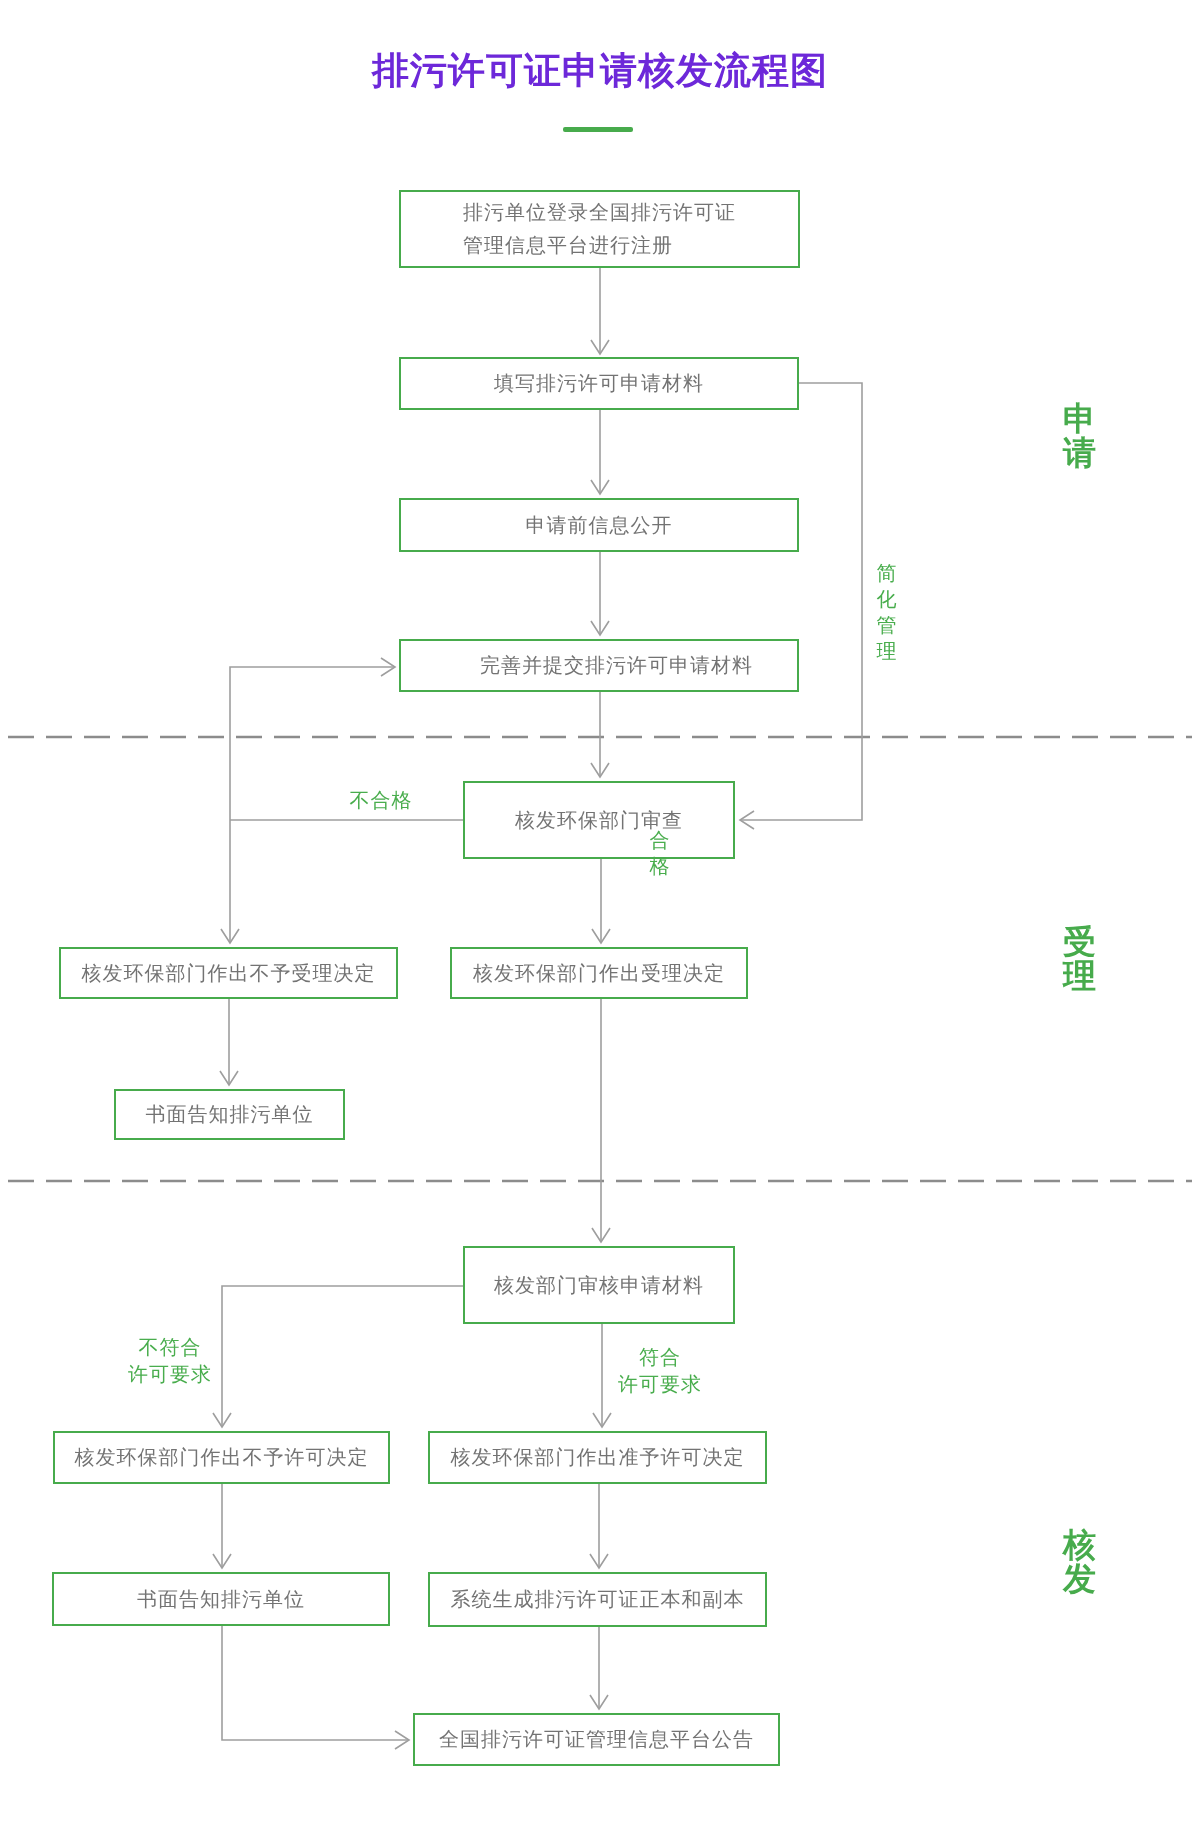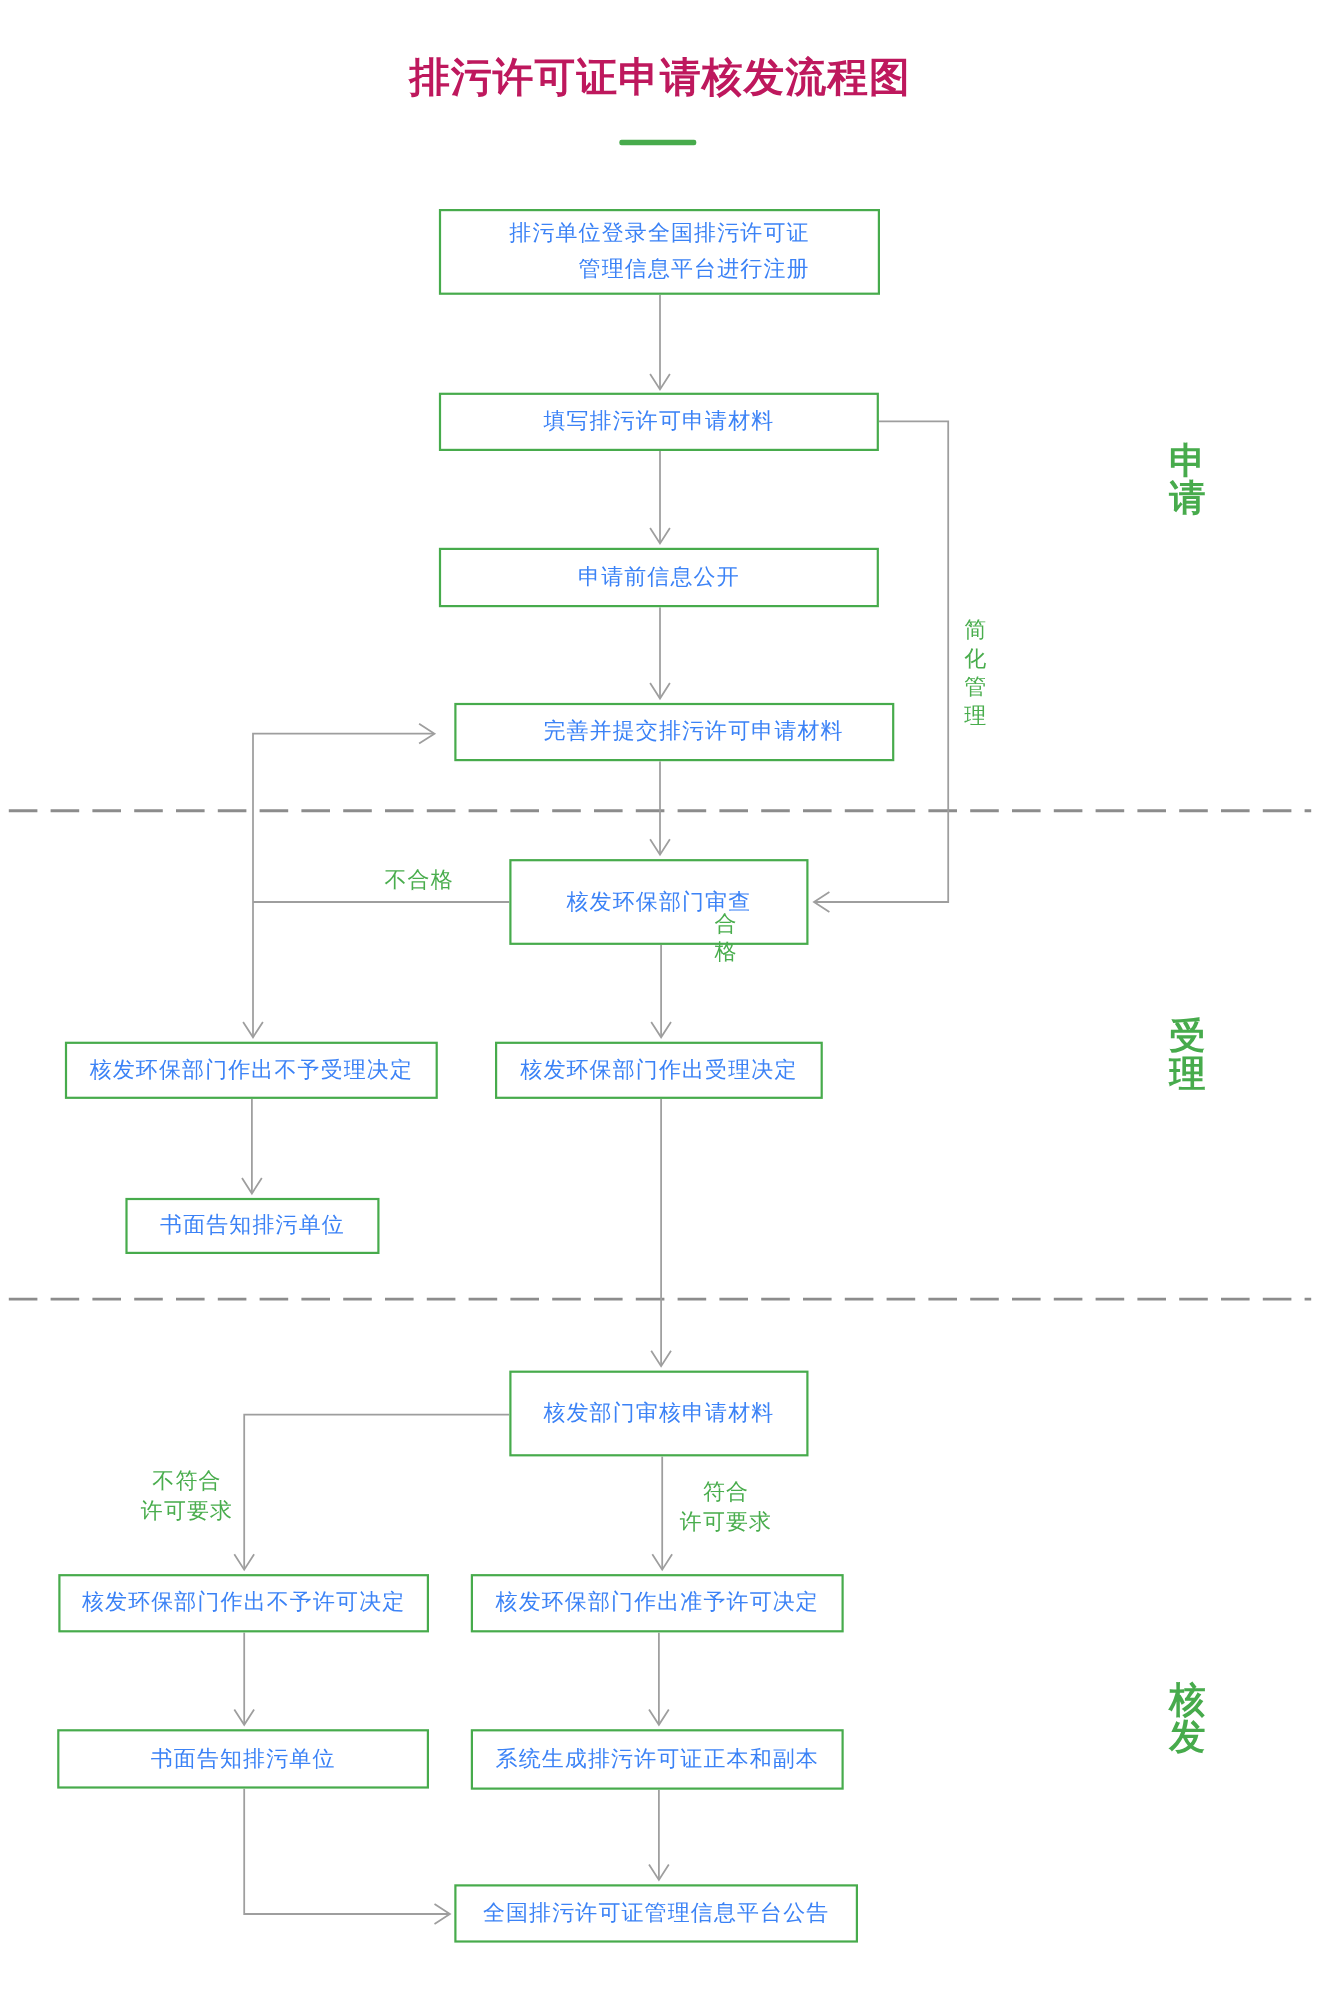--- a/index.html
+++ b/index.html
@@ -10,42 +10,42 @@
     background:#ffffff;
     font-family:"Liberation Sans", sans-serif;
     overflow:hidden;
   }
   #page-title{
     position:absolute;
     left:0; top:46px; width:1200px;
     text-align:center;
     font-size:37px;
     font-weight:600;
-    color:#be185d;
+    color:#6d28d9;
     letter-spacing:1px;
   }
   #title-underline{
     position:absolute;
     left:563px; top:127px;
     width:70px; height:5px;
     background:#47ab4c;
     border-radius:2px;
   }
   .flow-box{
     position:absolute;
     box-sizing:border-box;
     border:2px solid #47ab4c;
     background:#ffffff;
-    color:#3b82f6;
+    color:#737373;
     font-size:20px;
     line-height:1.65;
     display:flex;
     align-items:center;
     justify-content:center;
-    text-align:right;
+    text-align:left;
     white-space:pre-line;
     letter-spacing:1px;
   }
   .edge-label{
     position:absolute;
     color:#49ad4d;
     font-size:20px;
     line-height:27px;
     text-align:center;
     white-space:pre-line;
@@ -122,21 +122,21 @@
   <div id="title-underline"></div>
 
   <div class="section-label" style="left:1063px;top:402px;">申请</div>
   <div class="section-label" style="left:1063px;top:925px;">受理</div>
   <div class="section-label" style="left:1063px;top:1528px;">核发</div>
 
   <div class="flow-box" style="left:399px;top:190px;width:401px;height:78px;">排污单位登录全国排污许可证
 管理信息平台进行注册</div>
   <div class="flow-box" style="left:399px;top:498px;width:400px;height:54px;">申请前信息公开</div>
   <div class="flow-box" style="left:399px;top:357px;width:400px;height:53px;">填写排污许可申请材料</div>
-  <div class="flow-box" style="left:413px;top:639px;width:400px;height:53px;padding-left:35px;">完善并提交排污许可申请材料</div>
+  <div class="flow-box" style="left:399px;top:639px;width:400px;height:53px;padding-left:35px;">完善并提交排污许可申请材料</div>
 
   <div class="flow-box" style="left:463px;top:781px;width:272px;height:78px;">核发环保部门审查</div>
   <div class="flow-box" style="left:59px;top:947px;width:339px;height:52px;">核发环保部门作出不予受理决定</div>
   <div class="flow-box" style="left:450px;top:947px;width:298px;height:52px;">核发环保部门作出受理决定</div>
   <div class="flow-box" style="left:114px;top:1089px;width:231px;height:51px;">书面告知排污单位</div>
 
   <div class="flow-box" style="left:463px;top:1246px;width:272px;height:78px;">核发部门审核申请材料</div>
   <div class="flow-box" style="left:53px;top:1431px;width:337px;height:53px;">核发环保部门作出不予许可决定</div>
   <div class="flow-box" style="left:428px;top:1431px;width:339px;height:53px;">核发环保部门作出准予许可决定</div>
   <div class="flow-box" style="left:52px;top:1572px;width:338px;height:54px;">书面告知排污单位</div>

